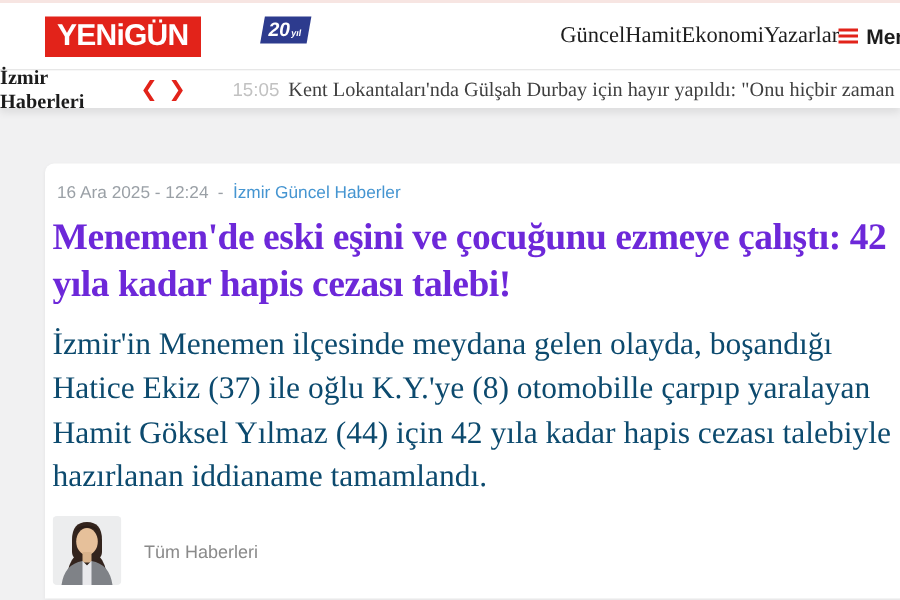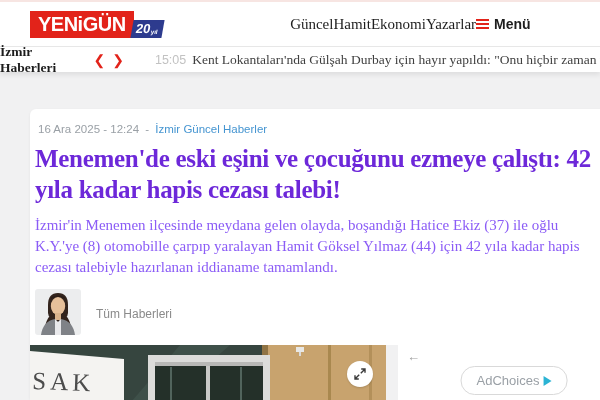--- a/index.html
+++ b/index.html
@@ -4,29 +4,29 @@
 <style>
   * { margin:0; padding:0; box-sizing:border-box; }
   html,body { width:600px; height:400px; overflow:hidden; background:#f1f1f2;
               font-family:"Liberation Sans", sans-serif; }
 
   .topline { height:2px; background:#f7e5e2; }
 
   
   .site-header { height:45px; background:#fff; border-bottom:1px solid #e8e8e8;
                  display:flex; align-items:center; padding-left:30px; }
-  .logo { display:flex; align-items:flex-end; cursor:pointer; text-decoration:none; }
+  .logo { display:flex; align-items:flex-start; cursor:pointer; text-decoration:none;gap:43px; }
   .logo-box { background:#e2231a; color:#fff; font-weight:bold; font-size:20px;
               letter-spacing:-0.5px; padding:3px 8px 4px 8px; line-height:1;
               font-family:"Liberation Sans", sans-serif; }
   .logo-badge { background:#2d3b8e; color:#fff; font-weight:bold; font-size:13px;
                 padding:2px 5px 3px 4px; margin-left:-2px; transform:skewX(-10deg);
                 display:flex; align-items:flex-end; line-height:1; }
   .logo-badge .small { font-size:6px; margin-left:1px; }
-  nav { flex:1; display:flex; align-items:center; justify-content:center;
+  nav { flex:1; display:flex; align-items:center; justify-content:flex-end;
         padding-left:44px; }
   nav a { font-family:"Liberation Serif", serif; font-size:15px; color:#1d1d1d;
           text-decoration:none; cursor:pointer; }
   .menu-btn { display:flex; align-items:center; gap:5px; margin-right:-14px;
               font-family:"Liberation Sans", sans-serif !important;
               font-weight:bold; font-size:14px; color:#1d1d1d; }
   .hamburger { display:inline-flex; flex-direction:column; gap:2px; }
   .hamburger i { width:13px; height:2px; background:#e2231a; display:block; }
 
   
@@ -48,22 +48,22 @@
           box-shadow:0 1px 3px rgba(0,0,0,0.06); padding:14px 0 0 5px; height:290px; }
 
   .meta { font-size:11.5px; color:#9aa0a6; padding-left:3px; }
   .meta .sep { margin:0 3px; }
   .meta a { color:#4595d1; text-decoration:none; cursor:pointer; }
 
   h1 { font-family:"Liberation Serif", serif; font-weight:bold; font-size:25px;
        line-height:1.22; letter-spacing:-0.3px; color:#6d28d9; margin-top:9px;
        max-width:562px; }
 
-  .summary { font-family:"Liberation Serif", serif; font-size:15px; line-height:1.4;
-             color:#8b5cf6; margin-top:10px; max-width:566px; }
+  .summary { font-family:"Liberation Serif", serif; font-size:21px; line-height:1.4;
+             color:#0c4a6e; margin-top:10px; max-width:566px; }
 
   .author { display:flex; align-items:center; gap:15px; margin-top:11px; cursor:pointer; }
   .avatar { width:46px; height:46px; border-radius:3px; overflow:hidden; flex:none; }
   .author-name { font-size:14px; font-weight:bold; color:#212121; }
   .author-link { font-size:12px; color:#8a8a8a; margin-top:3px; }
 
   
   .media-row { display:flex; margin-top:10px; margin-left:-5px; height:70px; }
   .article-image { width:356px; position:relative; flex:none; }
   .article-image svg { display:block; }

